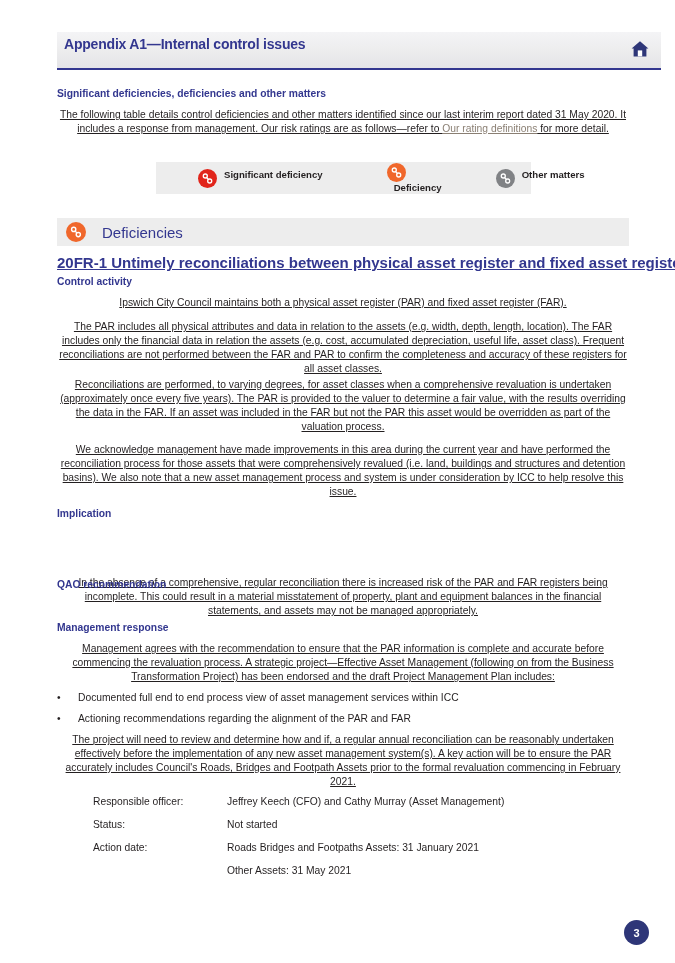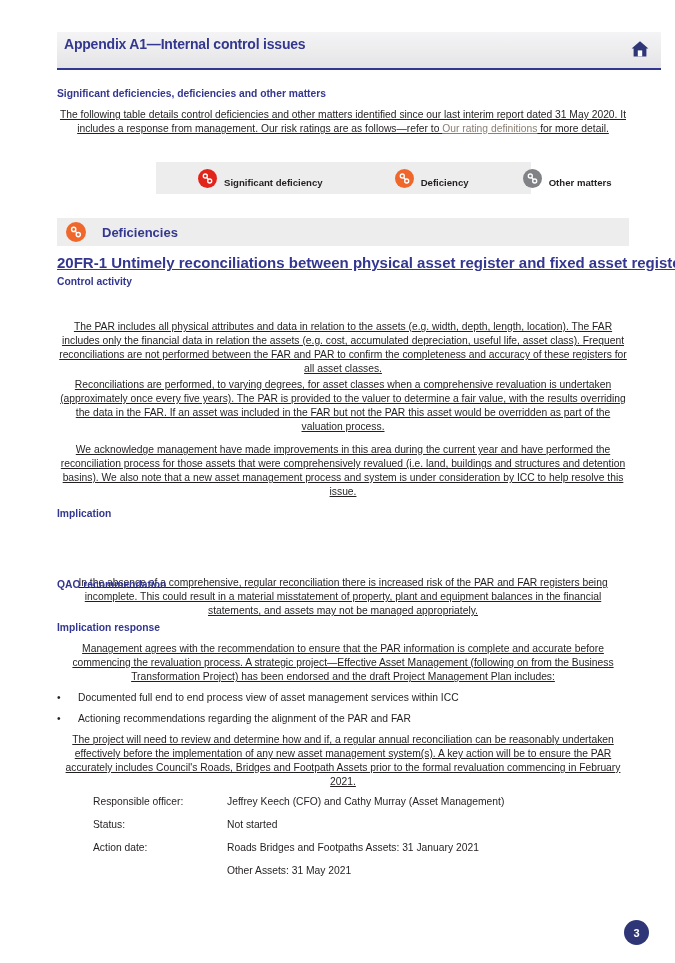--- a/index.html
+++ b/index.html
@@ -80,26 +80,26 @@
     left: 156px;
     top: 162px;
     width: 375px;
     height: 32px;
     background: #ededed;
     display: flex;
     align-items: center;
   }
   .legend-item {
     display: flex;
-    align-items: flex-end;
+    align-items: flex-start;
     white-space: nowrap;
     padding-left: 32px;
   }
   .legend-item.i0 { margin-left: 10px; }
-  .legend-item.i1 { margin-left: 40px; }
+  .legend-item.i1 { margin-left: 32px; flex-direction: column; }
   .legend-item.i2 { margin-left: 22px; }
   .legend-label {
     font-size: 9.6px;
     font-weight: bold;
     color: #231f20;
     margin-left: 7px;
   }
 
   .badge {
     width: 19px;
@@ -116,22 +116,22 @@
     left: 57px;
     top: 218px;
     width: 572px;
     height: 28px;
     background: #ededed;
     display: flex;
     align-items: center;
   }
   .sec-bar .badge { margin-left: 9px; width: 20px; height: 20px; }
   .sec-bar-label {
-    font-size: 13px;
-    font-weight: bold;
+    font-size: 15px;
+    font-weight: normal;
     color: #33378f;
     margin-left: 16px;
   }
 
   
   .finding-title {
     position: absolute;
     left: 57px;
     top: 254px;
     font-size: 15px;
@@ -261,30 +261,31 @@
         <circle cx="12.3" cy="12.6" r="2.1" fill="none" stroke="#ffffff" stroke-width="1.4"></circle>
         <line x1="9.0" y1="9.1" x2="11.0" y2="10.9" stroke="#ffffff" stroke-width="1.4"></line>
       </svg>
     </div>
     <span class="sec-bar-label">Deficiencies</span>
   </div>
 
   <div class="finding-title">20FR-1 Untimely reconciliations between physical asset register and fixed asset register</div>
 
   <div class="sec-head" style="left:57px; top:276px;">Control activity</div>
+  <div class="body-p" style="left:57px; top:296px; width:572px;">Ipswich City Council maintains both a physical asset register (PAR) and fixed asset register (FAR).</div>
   <div class="body-p" style="left:57px; top:320px; width:572px;">The PAR includes all physical attributes and data in relation to the assets (e.g. width, depth, length, location). The FAR includes only the financial data in relation the assets (e.g. cost, accumulated depreciation, useful life, asset class). Frequent reconciliations are not performed between the FAR and PAR to confirm the completeness and accuracy of these registers for all asset classes.</div>
   <div class="body-p" style="left:57px; top:378px; width:572px;">Reconciliations are performed, to varying degrees, for asset classes when a comprehensive revaluation is undertaken (approximately once every five years). The PAR is provided to the valuer to determine a fair value, with the results overriding the data in the FAR. If an asset was included in the FAR but not the PAR this asset would be overridden as part of the valuation process.</div>
   <div class="body-p" style="left:57px; top:443px; width:572px;">We acknowledge management have made improvements in this area during the current year and have performed the reconciliation process for those assets that were comprehensively revalued (i.e. land, buildings and structures and detention basins). We also note that a new asset management process and system is under consideration by ICC to help resolve this issue.</div>
 
   <div class="sec-head" style="left:57px; top:508px;">Implication</div>
   <div class="body-p" style="left:57px; top:528px; width:572px;margin-top:48px;">In the absence of a comprehensive, regular reconciliation there is increased risk of the PAR and FAR registers being incomplete. This could result in a material misstatement of property, plant and equipment balances in the financial statements, and assets may not be managed appropriately.</div>
 
   <div class="sec-head" style="left:57px; top:579px;">QAO recommendation</div>
 
-  <div class="sec-head" style="left:57px; top:622px;">Implication response</div>
+  <div class="sec-head" style="left:57px; top:622px;">Management response</div>
   <div class="body-p" style="left:57px; top:642px; width:572px;">Management agrees with the recommendation to ensure that the PAR information is complete and accurate before commencing the revaluation process. A strategic project—Effective Asset Management (following on from the Business Transformation Project) has been endorsed and the draft Project Management Plan includes:</div>
 
   <div class="bullet-row" style="left:57px; top:691px; width:572px;">
     <span class="bullet-dot">•</span>
     <span class="bullet-text">Documented full end to end process view of asset management services within ICC</span>
   </div>
   <div class="bullet-row" style="left:57px; top:712px; width:572px;">
     <span class="bullet-dot">•</span>
     <span class="bullet-text">Actioning recommendations regarding the alignment of the PAR and FAR</span>
   </div>

